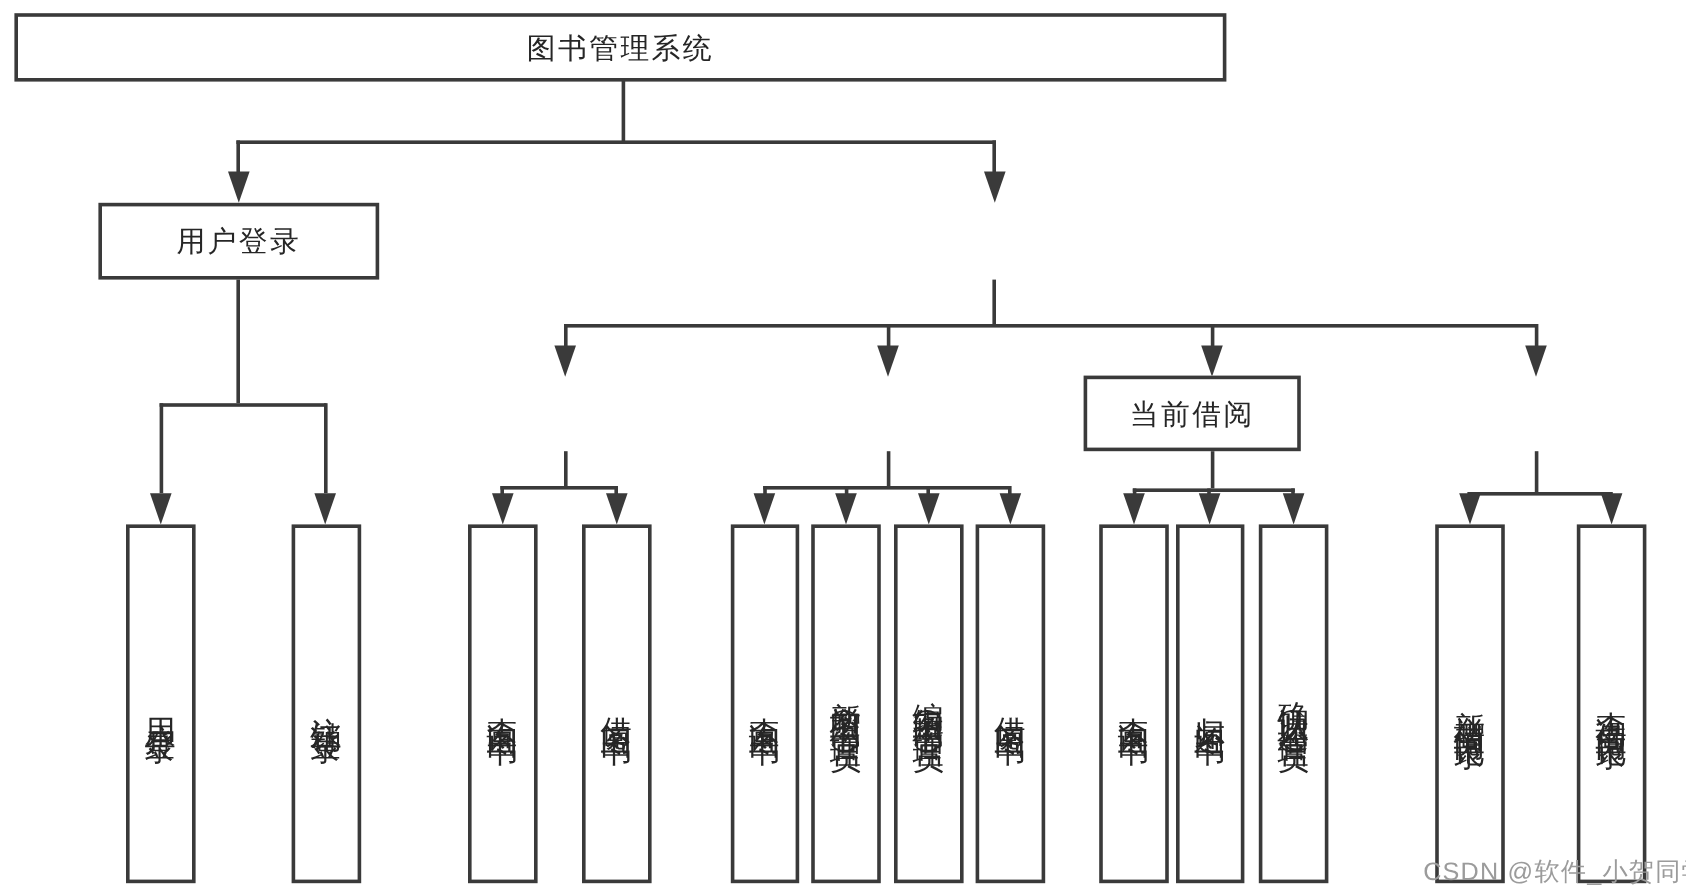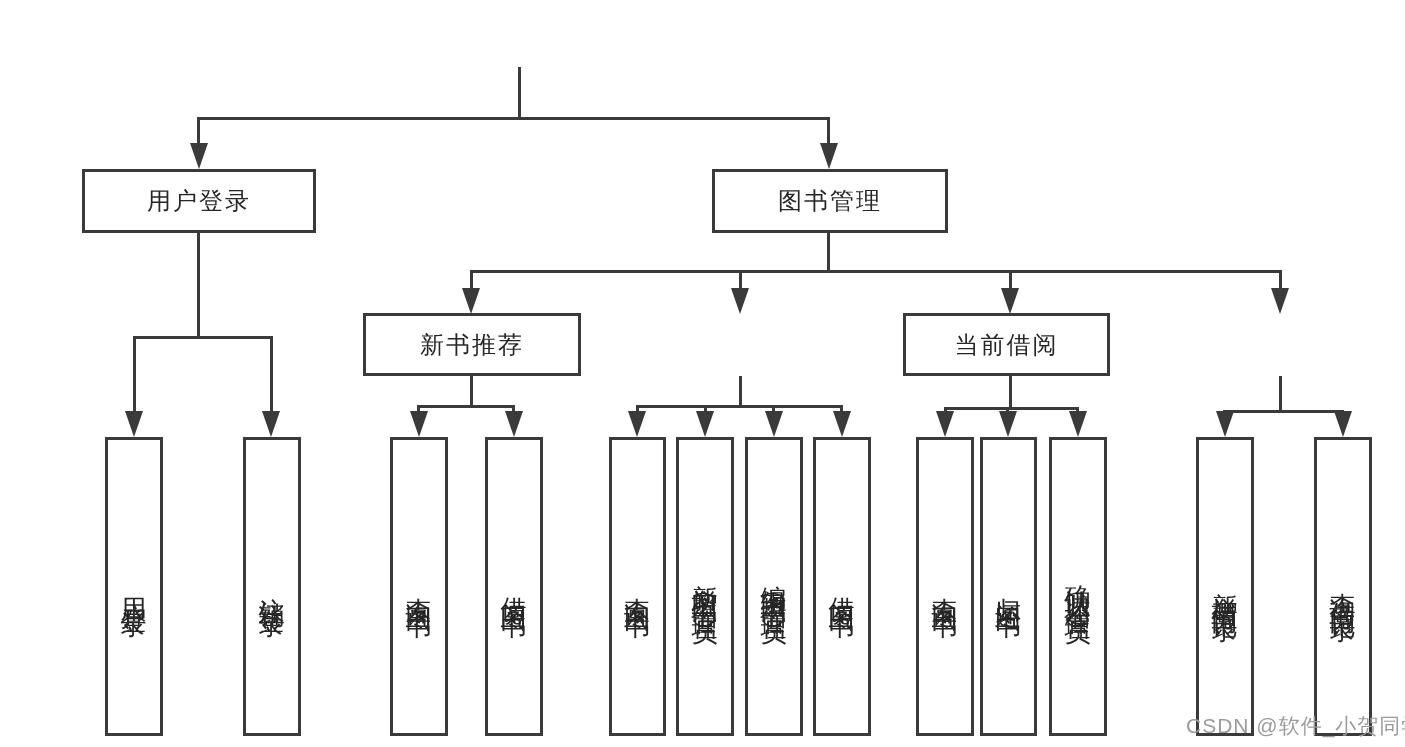--- a/index.html
+++ b/index.html
@@ -34,30 +34,30 @@
   .watermark{
     position:absolute;left:1186px;top:712px;font-size:21px;
     color:var(--c-wm);white-space:nowrap;z-index:5;letter-spacing:1px;
   }
 </style>
 </head>
 <body>
 
 <div class="canvas">
 
+  <div class="box h" style="left:12px;top:11px;width:1010px;height:57px;">图书管理系统</div>
 
   <div class="vline" style="left:518px;top:67px;height:51px;"></div>
   <div class="hline" style="left:197px;top:117px;width:633px;"></div>
   <div class="vline" style="left:197px;top:117px;height:27px;"></div>
   <div class="arrow" style="left:190px;top:143px;"></div>
   <div class="vline" style="left:827px;top:117px;height:27px;"></div>
   <div class="arrow" style="left:820px;top:143px;"></div>
 
   <div class="box h" style="left:82px;top:169px;width:234px;height:64px;">用户登录</div>
-  <div class="box h" style="left:712px;top:169px;width:236px;height:64px;">图书管理</div>
 
   <div class="vline" style="left:197px;top:233px;height:103px;"></div>
   <div class="hline" style="left:133px;top:336px;width:139px;"></div>
   <div class="vline" style="left:133px;top:336px;height:75px;"></div>
   <div class="arrow" style="left:125px;top:411px;"></div>
   <div class="vline" style="left:270px;top:336px;height:75px;"></div>
   <div class="arrow" style="left:262px;top:411px;"></div>
 
   <div class="box v" style="left:105px;top:437px;width:58px;height:299px;">用户登录</div>
   <div class="box v" style="left:243px;top:437px;width:58px;height:299px;">注销登录</div>
@@ -66,22 +66,21 @@
   <div class="hline" style="left:470px;top:270px;width:811px;"></div>
   <div class="vline" style="left:470px;top:270px;height:19px;"></div>
   <div class="arrow" style="left:462px;top:288px;"></div>
   <div class="vline" style="left:739px;top:270px;height:19px;"></div>
   <div class="arrow" style="left:731px;top:288px;"></div>
   <div class="vline" style="left:1009px;top:270px;height:19px;"></div>
   <div class="arrow" style="left:1001px;top:288px;"></div>
   <div class="vline" style="left:1279px;top:270px;height:19px;"></div>
   <div class="arrow" style="left:1271px;top:288px;"></div>
 
-  <div class="box h" style="left:363px;top:313px;width:218px;height:63px;">新书推荐</div>
-  <div class="box h" style="left:903px;top:313px;width:207px;height:63px;">当前借阅</div>
+  <div class="box h" style="left:903px;top:313px;width:181px;height:63px;">当前借阅</div>
 
   <div class="vline" style="left:470px;top:376px;height:29px;"></div>
   <div class="hline" style="left:417px;top:405px;width:98px;"></div>
   <div class="vline" style="left:417px;top:405px;height:8px;"></div>
   <div class="arrow" style="left:410px;top:411px;"></div>
   <div class="vline" style="left:512px;top:405px;height:8px;"></div>
   <div class="arrow" style="left:505px;top:411px;"></div>
 
   <div class="vline" style="left:739px;top:376px;height:29px;"></div>
   <div class="hline" style="left:636px;top:405px;width:206px;"></div>

